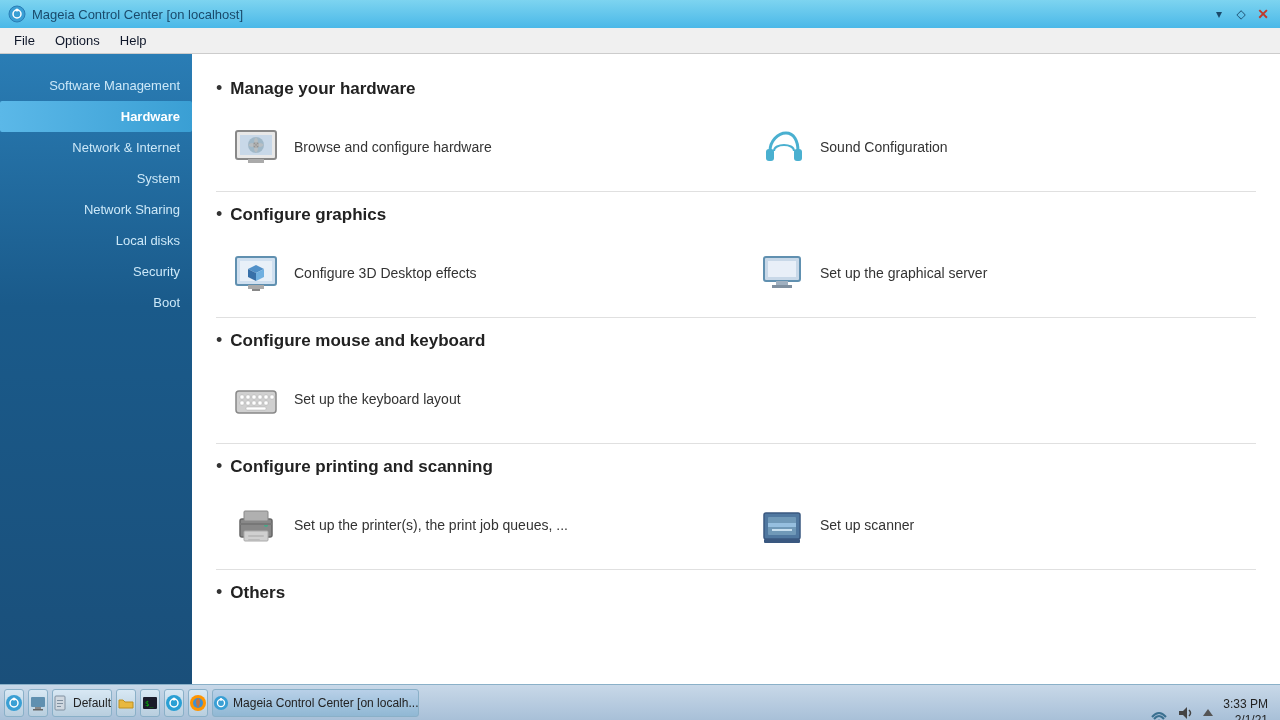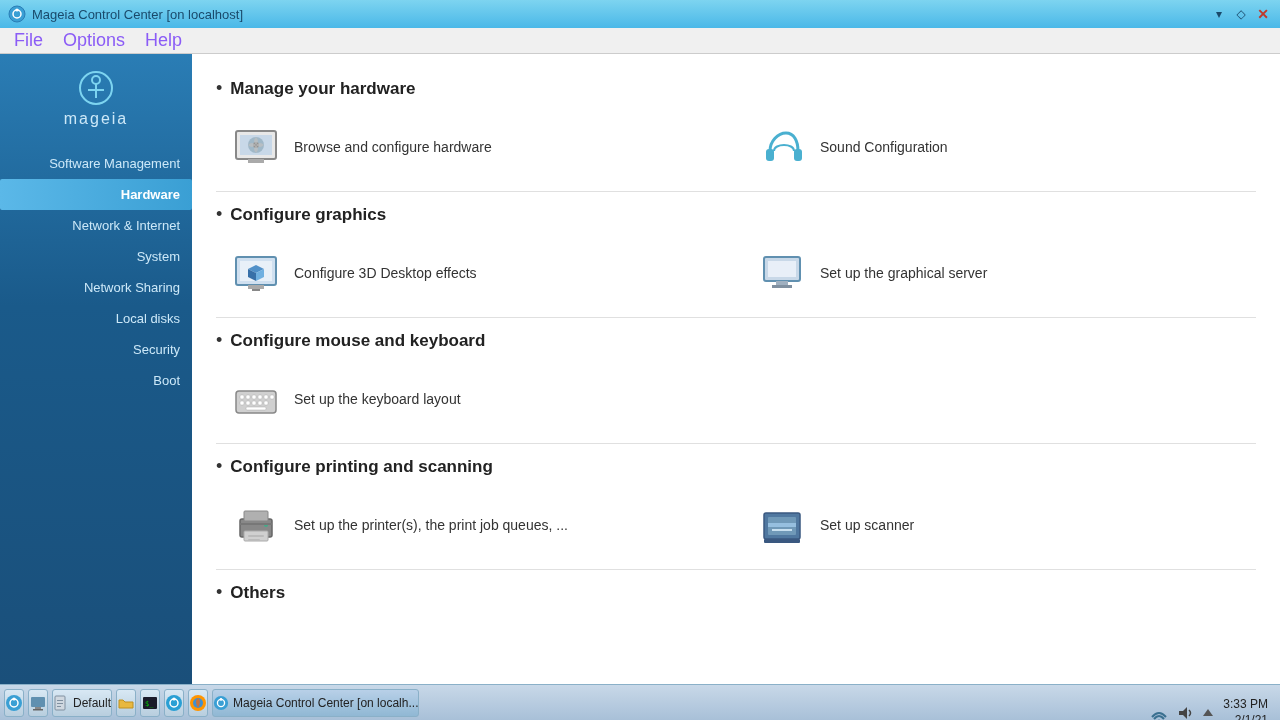--- a/index.html
+++ b/index.html
@@ -29,22 +29,22 @@
     .menu-bar {
       height: 26px;
       background: #f0f0f0;
       display: flex;
       align-items: center;
       padding: 0 4px;
       border-bottom: 1px solid #ccc;
     }
     .menu-item {
       padding: 2px 10px;
-      font-size: 18px;
-      color: #8b5cf6;
+      font-size: 13px;
+      color: #0f172a;
       cursor: pointer;
     }
 
     
     .main-layout {
       display: flex;
       height: calc(720px - 28px - 26px - 36px);
     }
 
     
@@ -196,29 +196,20 @@
 
 <div class="menu-bar">
   <div class="menu-item">File</div>
   <div class="menu-item">Options</div>
   <div class="menu-item">Help</div>
 </div>
 
 <div class="main-layout">
 
   <div class="sidebar">
-    <div class="sidebar-logo">
-      <svg width="36" height="36" viewBox="0 0 36 36">
-        <circle cx="18" cy="18" r="16" fill="none" stroke="#7dd4f0" stroke-width="2"></circle>
-        <circle cx="18" cy="10" r="4" fill="none" stroke="#7dd4f0" stroke-width="2"></circle>
-        <line x1="18" y1="14" x2="18" y2="28" stroke="#7dd4f0" stroke-width="2"></line>
-        <line x1="10" y1="20" x2="26" y2="20" stroke="#7dd4f0" stroke-width="2"></line>
-      </svg>
-      <span style="color:#cce8f8; font-size:16px; font-weight:300; letter-spacing:2px; margin-top:4px;">mageia</span>
-    </div>
     <nav class="sidebar-nav">
       <div class="sidebar-nav-item">Software Management</div>
       <div class="sidebar-nav-item active">Hardware</div>
       <div class="sidebar-nav-item">Network &amp; Internet</div>
       <div class="sidebar-nav-item">System</div>
       <div class="sidebar-nav-item">Network Sharing</div>
       <div class="sidebar-nav-item">Local disks</div>
       <div class="sidebar-nav-item">Security</div>
       <div class="sidebar-nav-item">Boot</div>
     </nav>

